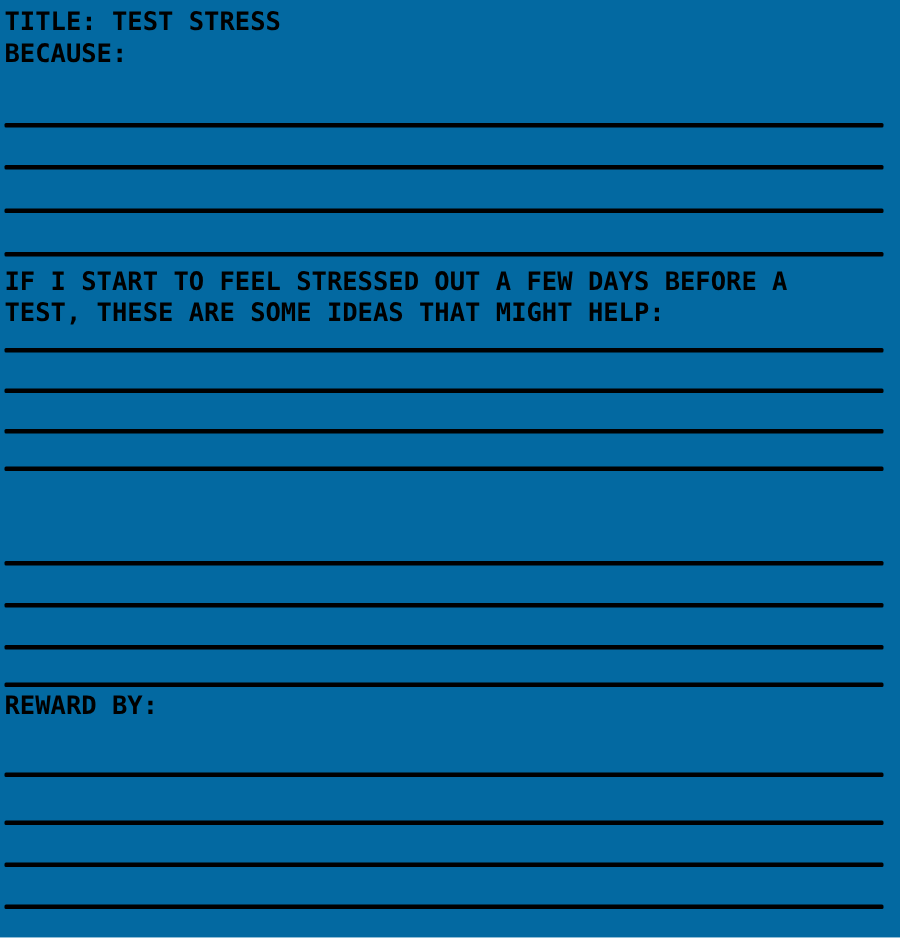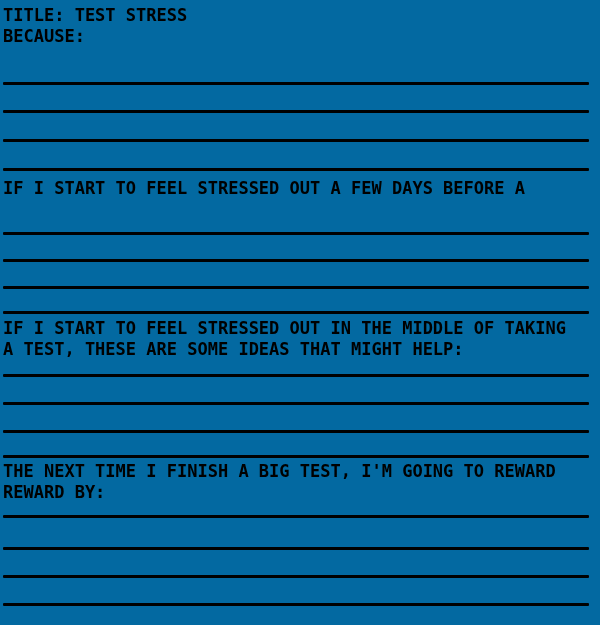--- a/index.html
+++ b/index.html
@@ -47,39 +47,35 @@
     <div class="tline">BECAUSE:</div>
   </div>
 
   <div class="rule" style="top:82px"></div>
   <div class="rule" style="top:110px"></div>
   <div class="rule" style="top:139px"></div>
   <div class="rule" style="top:168px"></div>
 
   <div class="textblock" style="top:178px">
     <div class="tline">IF I START TO FEEL STRESSED OUT A FEW DAYS BEFORE A</div>
+    <div class="tline">TEST, THESE ARE SOME IDEAS THAT MIGHT HELP:</div>
   </div>
 
   <div class="rule" style="top:232px"></div>
   <div class="rule" style="top:259px"></div>
   <div class="rule" style="top:286px"></div>
   <div class="rule" style="top:311px"></div>
 
-  <div class="textblock" style="top:318px">
-    <div class="tline">IF I START TO FEEL STRESSED OUT IN THE MIDDLE OF TAKING</div>
-    <div class="tline">A TEST, THESE ARE SOME IDEAS THAT MIGHT HELP:</div>
-  </div>
 
   <div class="rule" style="top:374px"></div>
   <div class="rule" style="top:402px"></div>
   <div class="rule" style="top:430px"></div>
   <div class="rule" style="top:455px"></div>
 
   <div class="textblock" style="top:461px">
-    <div class="tline">THE NEXT TIME I FINISH A BIG TEST, I'M GOING TO REWARD</div>
     <div class="tline">REWARD BY:</div>
   </div>
 
   <div class="rule" style="top:515px"></div>
   <div class="rule" style="top:547px"></div>
   <div class="rule" style="top:575px"></div>
   <div class="rule" style="top:603px"></div>
 
 </div>
 

